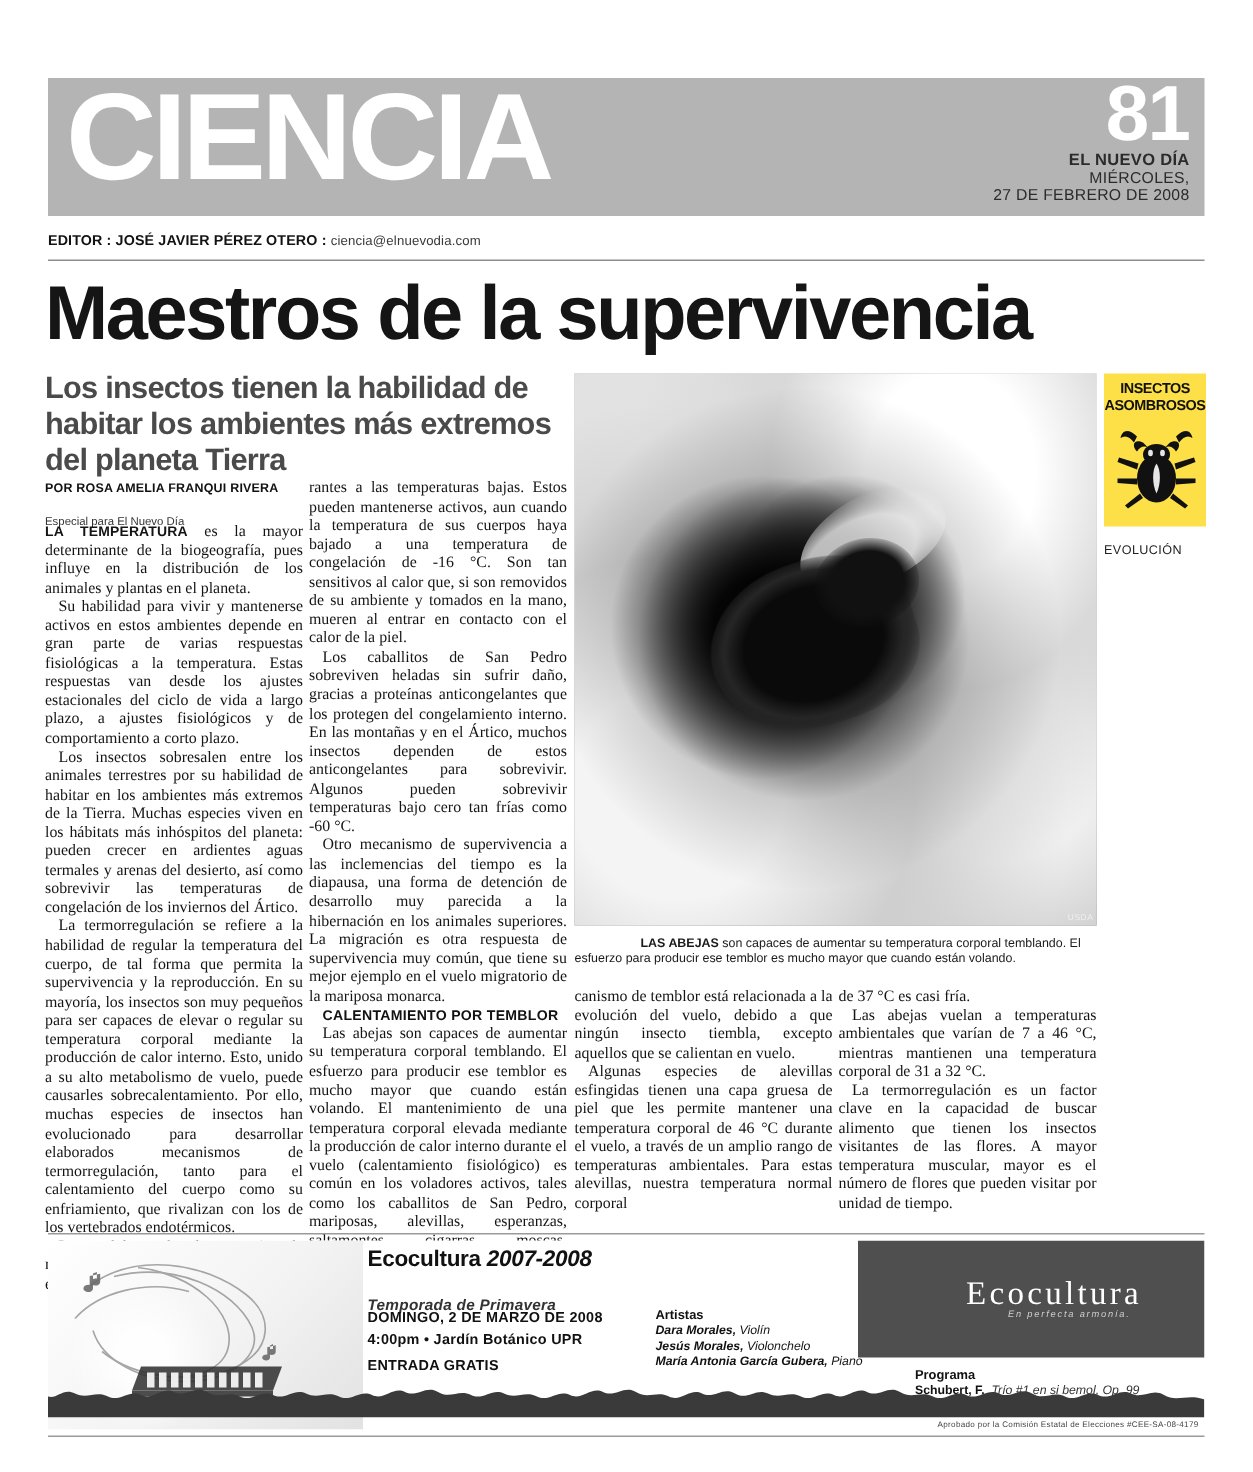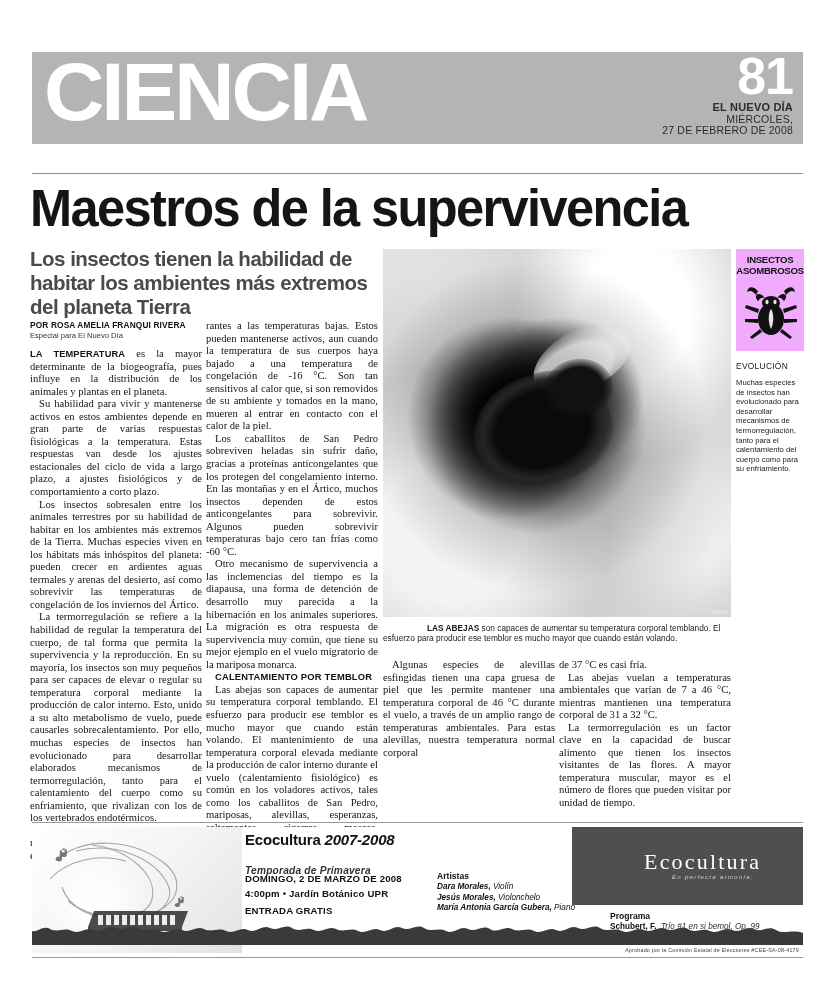--- a/index.html
+++ b/index.html
@@ -62,21 +62,21 @@
     position:absolute; left:30px; top:247px; width:345px;
     font-weight:700; font-size:20.5px; line-height:24px;
     letter-spacing:-.5px; color:#4a4a4a;
   }
 
   
   .byline {
     position:absolute; left:30px; top:320px; width:172px;
   }
   .byline .b1 { font-weight:700; font-size:8.3px; letter-spacing:.15px; color:#111; }
-  .byline .b2 { font-size:7.6px; color:#333; margin-top:1px; }
+  .byline .b2 { font-size:7.6px; color:#333; margin-top:13px; }
 
   
   .col {
     position:absolute;
     font-family:"Liberation Serif", serif;
     font-size:10.6px; line-height:12.55px;
     text-align:justify; text-justify:inter-word;
     color:#141414; hyphens:none;
   }
   .col p { margin:0; text-indent:9px; }
@@ -140,21 +140,21 @@
   .caption {
     position:absolute; left:383px; top:623px; width:348px;
     font-size:8.3px; line-height:10.3px; color:#1a1a1a;
     font-family:"Liberation Sans", sans-serif;
   }
   .caption b { font-weight:700;margin-left:44px; }
 
   
   .sidebar { position:absolute; left:736px; top:249px; width:68px; }
   .sidebar-box {
-    position:relative; width:68px; height:102px; background:#f0abfc;
+    position:relative; width:68px; height:102px; background:#fde047;
     overflow:hidden;
   }
   .sidebar-title {
     position:absolute; left:0; top:6px; width:68px; text-align:center;
     font-weight:700; font-size:9.6px; line-height:10.5px; color:#111;
     letter-spacing:-.3px;
   }
   .beetle { position:absolute; left:6px; top:30px; width:58px; height:62px; }
   .sidebar-kicker {
     margin-top:10px; font-size:8.4px; letter-spacing:.3px; color:#222;
@@ -250,20 +250,24 @@
   <div class="masthead">
     <div class="masthead-title">CIENCIA</div>
     <div class="folio">81</div>
     <div class="masthead-meta">
       <div class="m1">EL NUEVO DÍA</div>
       <div class="m2">MIÉRCOLES,</div>
       <div class="m3">27 DE FEBRERO DE 2008</div>
     </div>
   </div>
 
+  <div class="editor-line">
+    <b>EDITOR : JOSÉ JAVIER PÉREZ OTERO :</b>
+    <span class="mail">ciencia@elnuevodia.com</span>
+  </div>
   <div class="rule-thin"></div>
 
   <div class="headline">Maestros de la supervivencia</div>
   <div class="deck">Los insectos tienen la habilidad de habitar los ambientes más extremos del planeta Tierra</div>
 
   <div class="byline">
     <div class="b1">POR ROSA AMELIA FRANQUI RIVERA</div>
     <div class="b2">Especial para El Nuevo Día</div>
   </div>
 
@@ -281,20 +285,21 @@
 
   <div class="col" id="col2">
     <p class="first">rantes a las temperaturas bajas. Estos pueden mantenerse activos, aun cuando la temperatura de sus cuerpos haya bajado a una temperatura de congelación de -16 °C. Son tan sensitivos al calor que, si son removidos de su ambiente y tomados en la mano, mueren al entrar en contacto con el calor de la piel.</p>
     <p>Los caballitos de San Pedro sobreviven heladas sin sufrir daño, gracias a proteínas anticongelantes que los protegen del congelamiento interno. En las montañas y en el Ártico, muchos insectos dependen de estos anticongelantes para sobrevivir. Algunos pueden sobrevivir temperaturas bajo cero tan frías como -60 °C.</p>
     <p>Otro mecanismo de supervivencia a las inclemencias del tiempo es la diapausa, una forma de detención de desarrollo muy parecida a la hibernación en los animales superiores. La migración es otra respuesta de supervivencia muy común, que tiene su mejor ejemplo en el vuelo migratorio de la mariposa monarca.</p>
     <p class="subhead">CALENTAMIENTO POR TEMBLOR</p>
     <p>Las abejas son capaces de aumentar su temperatura corporal temblando. El esfuerzo para producir ese temblor es mucho mayor que cuando están volando. El mantenimiento de una temperatura corporal elevada mediante la producción de calor interno durante el vuelo (calentamiento fisiológico) es común en los voladores activos, tales como los caballitos de San Pedro, mariposas, alevillas, esperanzas, saltamontes, cigarras, moscas, escarabajos, avispas y abejas. La evolución de este me-</p>
   </div>
 
   <div class="col" id="col3">
+    <p class="first">canismo de temblor está relacionada a la evolución del vuelo, debido a que ningún insecto tiembla, excepto aquellos que se calientan en vuelo.</p>
     <p>Algunas especies de alevillas esfingidas tienen una capa gruesa de piel que les permite mantener una temperatura corporal de 46 °C durante el vuelo, a través de un amplio rango de temperaturas ambientales. Para estas alevillas, nuestra temperatura normal corporal</p>
   </div>
 
   <div class="col" id="col4">
     <p class="first">de 37 °C es casi fría.</p>
     <p>Las abejas vuelan a temperaturas ambientales que varían de 7 a 46 °C, mientras mantienen una temperatura corporal de 31 a 32 °C.</p>
     <p>La termorregulación es un factor clave en la capacidad de buscar alimento que tienen los insectos visitantes de las flores. A mayor temperatura muscular, mayor es el número de flores que pueden visitar por unidad de tiempo.</p>
   </div>
 
   <div class="photo-wrap">
@@ -331,21 +336,20 @@
           <path d="M40 50 L50 58 L48 60 L38 53 Z"></path>
         </g>
         <g fill="#e6e6e6">
           <ellipse cx="25" cy="23" rx="1.6" ry="2.2"></ellipse>
           <ellipse cx="33" cy="23" rx="1.6" ry="2.2"></ellipse>
           <path d="M29 30 C26 34, 26 44, 29 50 C32 44, 32 34, 29 30 Z"></path>
         </g>
       </svg>
     </div>
     <div class="sidebar-kicker">EVOLUCIÓN</div>
-    <div class="sidebar-body">Muchas especies de insectos han evolucionado para desarrollar mecanismos de termorregulación, tanto para el calentamiento del cuerpo como para su enfriamiento.</div>
   </div>
 
   <div class="ad-rule-top"></div>
   <div class="ad">
     <div class="ad-left">
       <svg width="210" height="126" viewBox="0 0 210 126">
         <g stroke="#8a8a8a" stroke-width="1.1" fill="none" opacity=".75">
           <path d="M28 30 C58 8, 104 14, 132 36 C150 50, 150 72, 126 84 C100 97, 58 92, 36 74"></path>
           <path d="M44 24 C84 14, 124 32, 136 58 C144 76, 122 94, 92 94 C62 94, 36 80, 30 60"></path>
           <path d="M60 18 C96 22, 126 48, 120 72 C116 88, 90 96, 66 88"></path>

